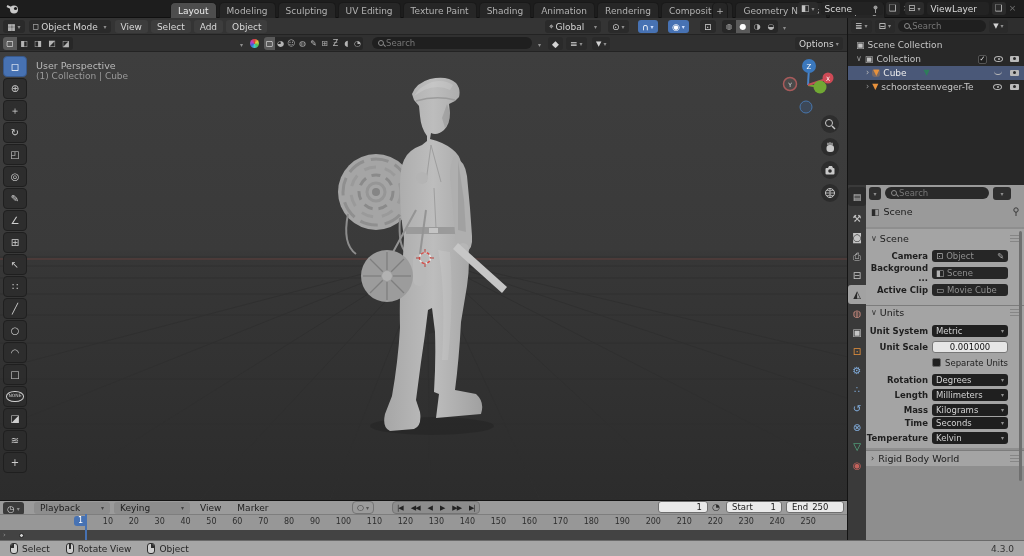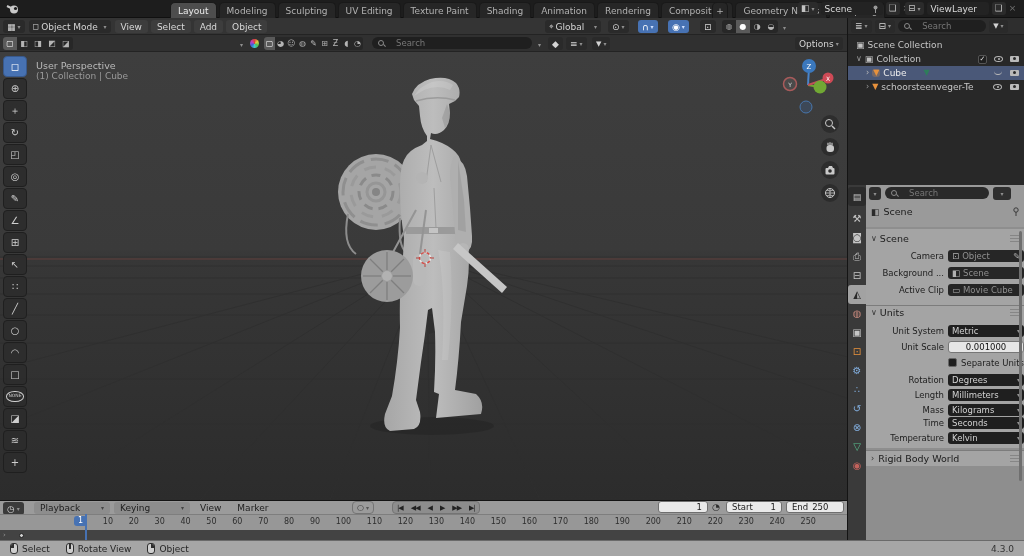--- a/index.html
+++ b/index.html
@@ -22,21 +22,21 @@
 
 
 #vhead1{left:0;top:18px;width:847px;height:17px;background:#343434;border-bottom:1px solid #232323;}
 #vhead2{left:0;top:35px;width:847px;height:17px;background:#303030;border-bottom:1px solid #232323;}
 .hmenu{padding:1px 6px;font-size:9px;color:#d8d8d8;background:#3d3d3d;border-radius:3px;height:13px;display:flex;align-items:center;}
 .pill{background:#2a2a2a;border-radius:3px;color:#d4d4d4;display:inline-flex;align-items:center;justify-content:center;gap:2px;height:13px;padding:0 4px;font-size:9px;}
 .pill.blue{background:#4772b3;color:#fff;}
 .seg{display:inline-flex;background:#272727;border-radius:3px;overflow:hidden;height:13px;}
 .seg .cell{width:14px;display:flex;align-items:center;justify-content:center;font-size:8px;color:#b5b5b5;}
 .seg .cell.active{background:#5a5a5a;color:#fff;}
-.searchpill{background:#1f1f1f;border-radius:8px;height:12px;display:inline-flex;align-items:center;padding:0 6px;gap:12px;}
+.searchpill{background:#1f1f1f;border-radius:8px;height:12px;display:inline-flex;align-items:center;padding:0 6px;gap:2px;}
 .searchpill input{background:transparent;border:none;outline:none;color:#bdbdbd;font-size:8.5px;width:100%;}
 .searchpill input::placeholder{color:#777;}
 .i-mag{width:6px;height:6px;border:1px solid #8a8a8a;border-radius:50%;position:relative;flex:0 0 auto;}
 .i-mag::after{content:"";position:absolute;left:4px;top:4px;width:3px;height:1px;background:#8a8a8a;transform:rotate(45deg);}
 .wheel{width:9px;height:9px;border-radius:50%;background:conic-gradient(#e04040,#e0d040,#50c050,#40c8c8,#4060d8,#c040c0,#e04040);}
 
 
 #canvas{left:0;top:52px;width:847px;height:448px;overflow:hidden;background:#333;}
 .ovl1{font-size:9.5px;color:#bababa;}
 .ovl2{font-size:9px;color:#9a9a9a;}
@@ -63,21 +63,21 @@
 
 
 #ptabs{left:848px;top:185px;width:18px;height:355px;background:#3a3a3a;display:flex;flex-direction:column;align-items:center;padding-top:2px;}
 .ptab{width:18px;height:19px;display:flex;align-items:center;justify-content:center;font-size:10px;}
 .ptab.active{background:#a2a2a2;border-radius:3px 0 0 3px;}
 #props{left:866px;top:185px;width:158px;height:355px;background:#8e8e8e;color:#1c1c1c;overflow:hidden;}
 .ppanel{position:absolute;left:0;width:158px;background:#a4a4a4;}
 .phead{display:flex;align-items:center;gap:3px;font-size:9.5px;color:#1b1b1b;padding:0 5px;height:14px;}
 .pdots{margin-left:auto;width:9px;height:7px;background:repeating-linear-gradient(0deg,#868686 0 1px,transparent 1px 3px);}
 .prow{position:absolute;display:flex;align-items:center;width:158px;height:13px;}
-.plbl{width:82px;text-align:right;font-size:8.5px;color:#202020;padding-right:4px;}
+.plbl{width:66px;text-align:right;font-size:8.5px;color:#202020;padding-right:4px;font-weight:bold;}
 .dd{background:#1f1f1f;border-radius:3px;height:12px;width:76px;display:flex;align-items:center;padding:0 4px;color:#d2d2d2;font-size:8.5px;}
 .dd .caret{margin-left:auto;}
 .idf{background:#262626;border-radius:3px;height:12px;width:76px;display:flex;align-items:center;gap:3px;padding:0 4px;color:#8f8f8f;font-size:8.5px;}
 .wf{background:#e6e6e6;border:1px solid #777;border-radius:3px;height:12px;width:76px;display:flex;align-items:center;justify-content:center;color:#111;font-size:8.5px;}
 .cpanel{position:absolute;left:0;width:158px;height:16px;background:#a4a4a4;border-top:1px solid #7c7c7c;display:flex;align-items:center;gap:4px;padding:0 5px;font-size:9.5px;color:#1b1b1b;}
 .cpanel .chkb{display:none;}
 .cpanel.haschk .chkb{display:flex;width:10px;height:10px;background:#4772b3;border-radius:2px;color:#fff;font-size:7px;line-height:10px;justify-content:center;align-items:center;}
 .pc{font-size:8px;color:#333;}
 
 

